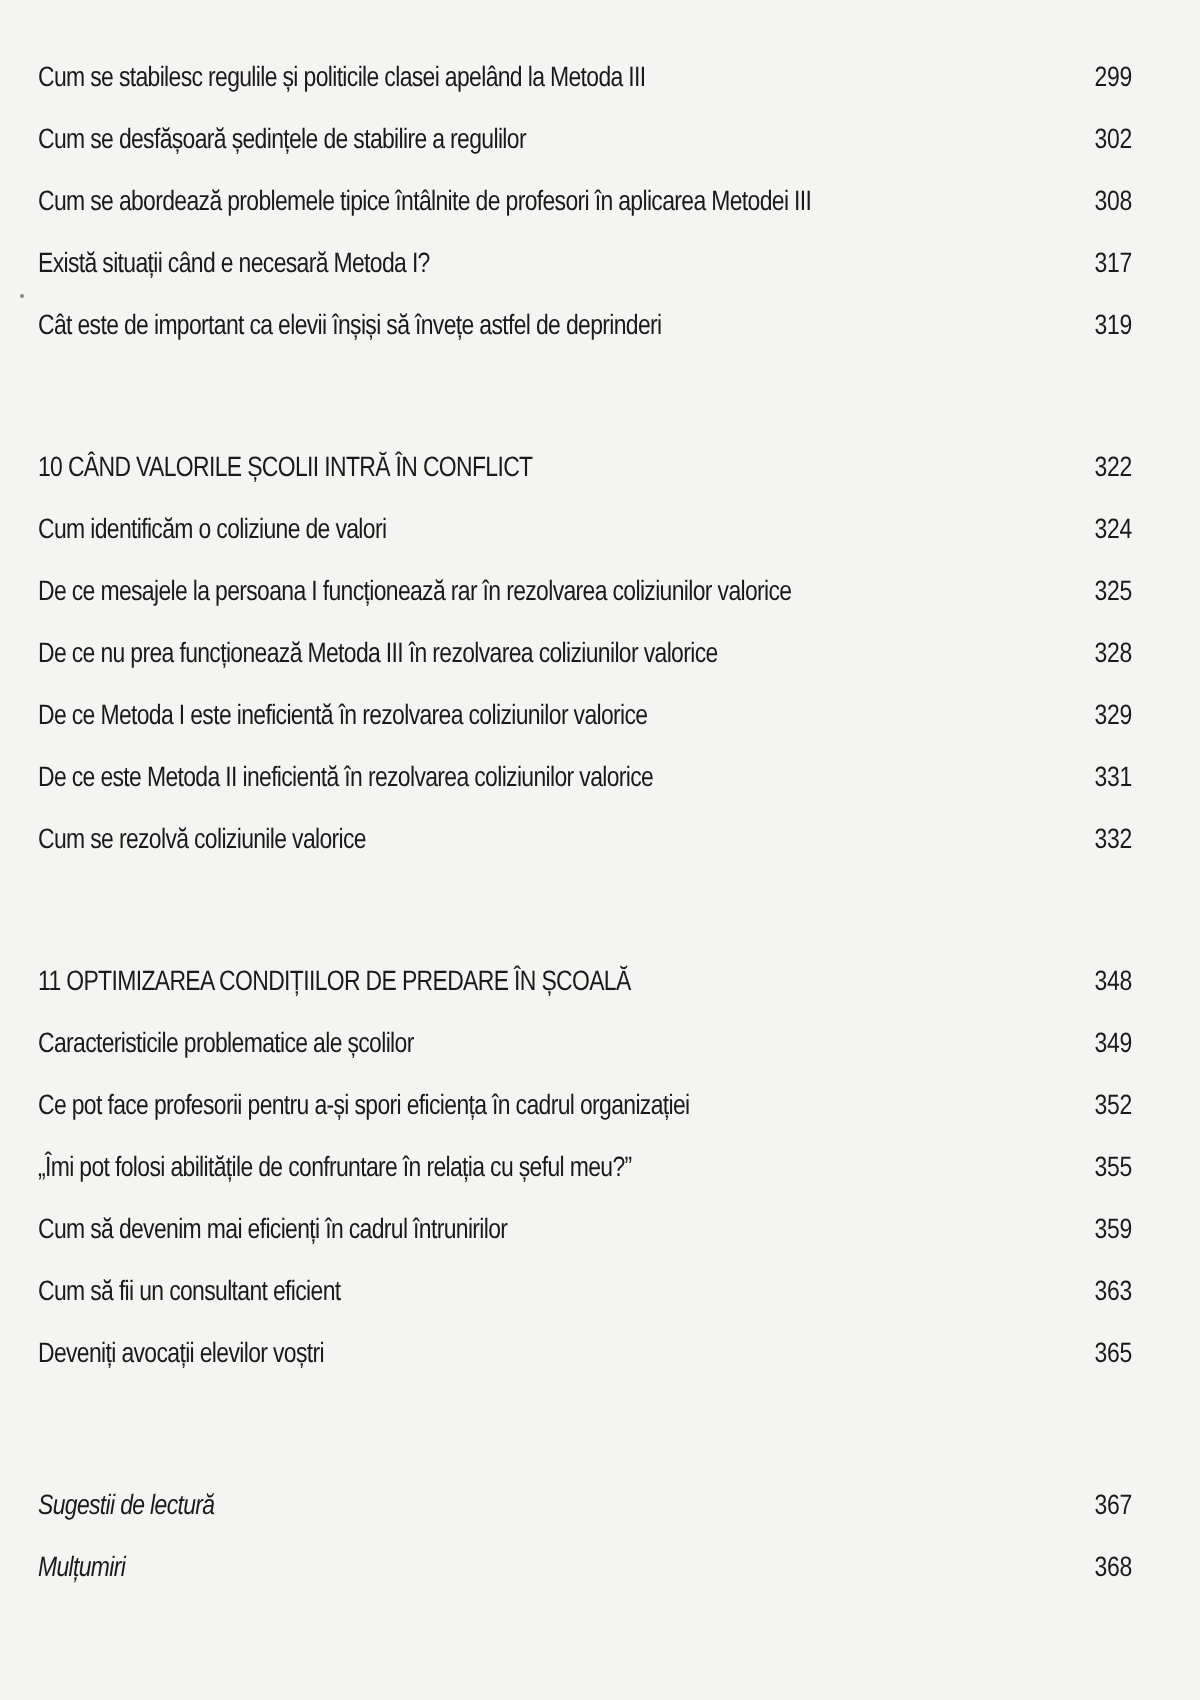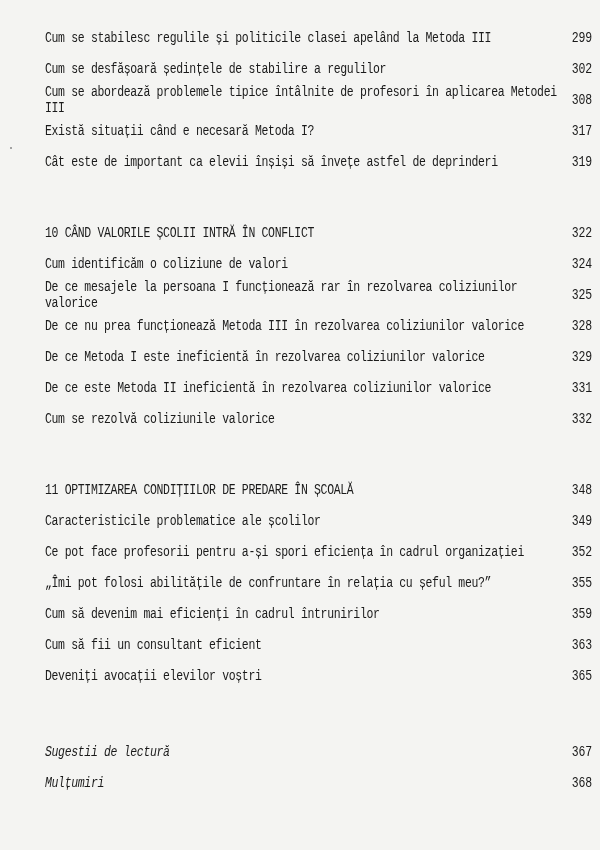--- a/index.html
+++ b/index.html
@@ -3,21 +3,21 @@
 <meta charset="utf-8">
 <style>
   html, body { margin:0; padding:0; }
   body {
     width:600px; height:850px; overflow:hidden;
     background:#f4f4f2;
     font-family: "Liberation Sans", sans-serif;
     color:#1a1a1a;
     position:relative;
   }
-  .page { position:absolute; left:45px; top:22px; width:547px;font-family:Liberation Mono, monospace; }
+  .page { position:absolute; left:19px; top:22px; width:547px; }
   .row {
     display:flex; justify-content:space-between; align-items:center;
     height:31px;
     font-size:14px;
     letter-spacing:-0.4px;
     transform: scaleX(0.82);
     transform-origin: left center;
     width:667px;
   }
   .row .num { text-align:right; letter-spacing:-0.2px; }

